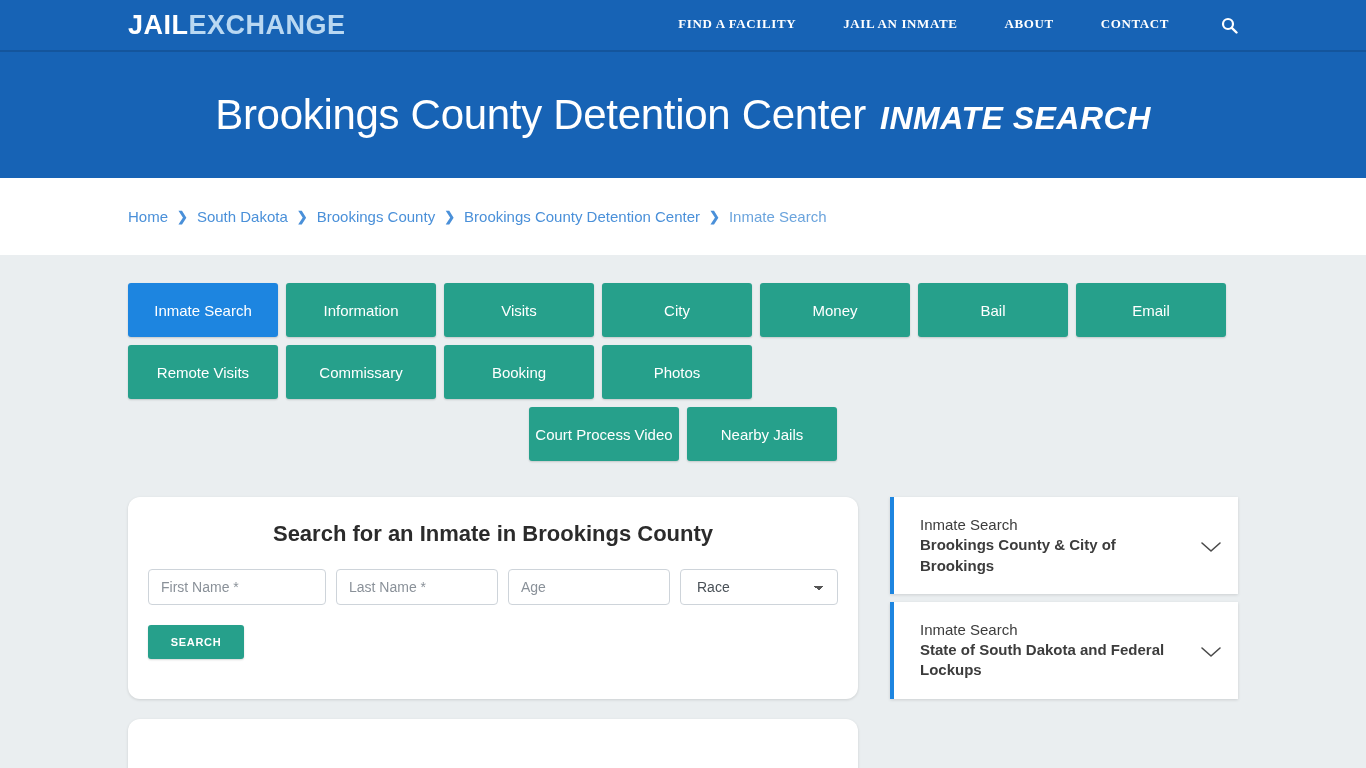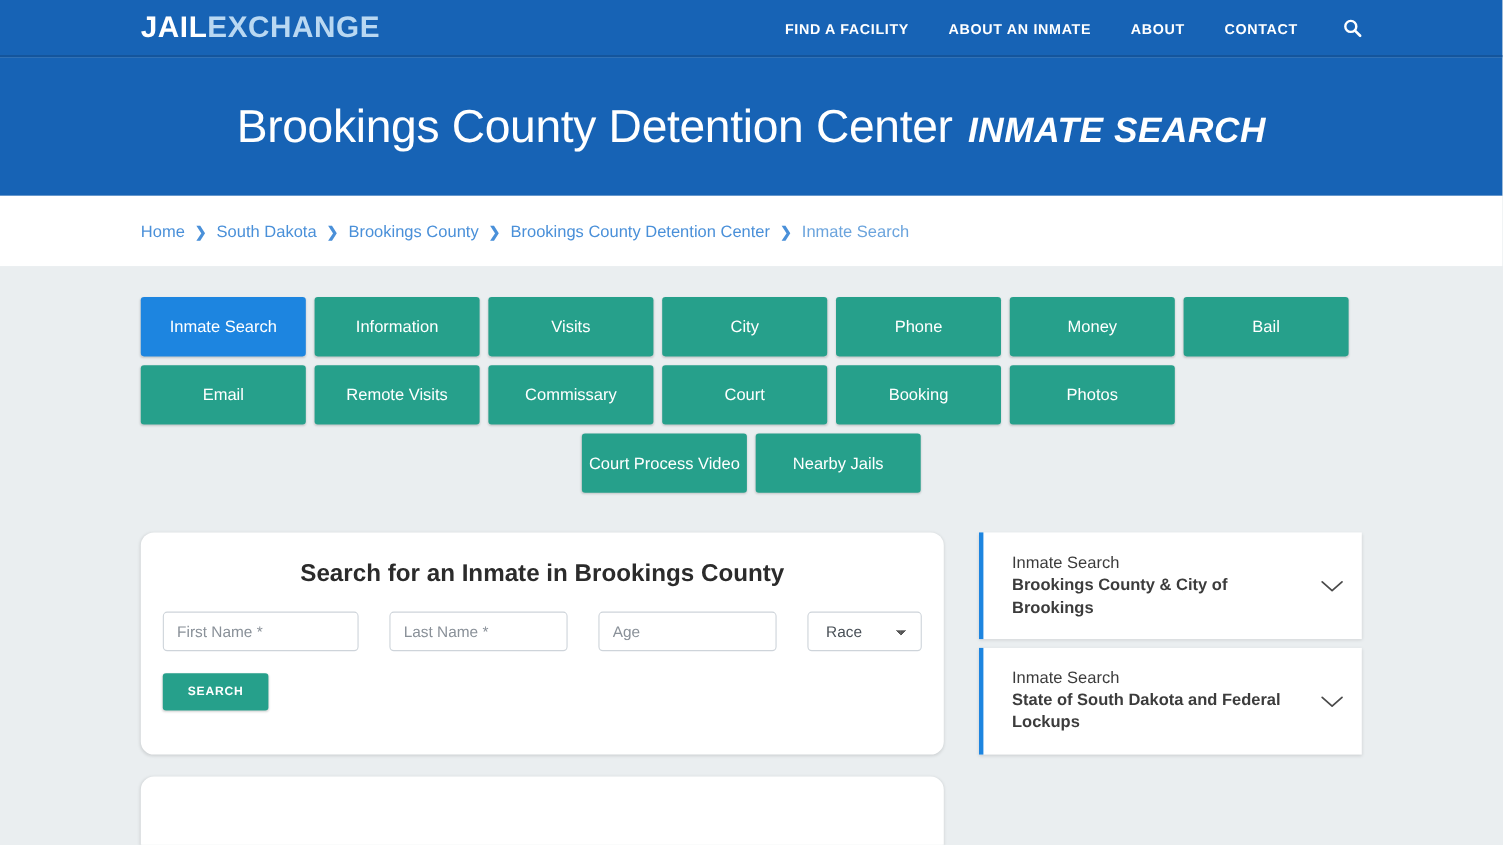--- a/index.html
+++ b/index.html
@@ -29,22 +29,23 @@
     line-height: 1;
     user-select: none;
   }
   .logo .jail { color: #ffffff; }
   .logo .exchange { color: #b9d8f2; }
 
   .nav-links {
     margin-left: auto;
     margin-right: 128px;
     display: flex;
-    align-items: flex-end;
-    gap: 36px;
+    align-items: flex-start;
+    gap: 47px;
+    font-family: Liberation Serif, serif;
   }
   .nav-link {
     color: #ffffff;
     font-size: 13px;
     font-weight: bold;
     letter-spacing: 0.6px;
     text-decoration: none;
     white-space: nowrap;
     cursor: pointer;
   }
@@ -82,21 +83,21 @@
     color: #ffffff;
     font-size: 32px;
     font-weight: bold;
     font-style: italic;
     letter-spacing: 0.5px;
   }
 
   
   .breadcrumb-wrap {
     background: #ffffff;
-    height: 64px;
+    height: 77px;
     display: flex;
     align-items: center;
   }
   .breadcrumb {
     margin-left: 128px;
     display: flex;
     align-items: center;
     gap: 9px;
     font-size: 15px;
   }
@@ -174,21 +175,21 @@
   .search-card { padding: 24px 20px 40px 20px; }
   .search-title {
     text-align: center;
     font-size: 22px;
     font-weight: bold;
     color: #2b2b2b;
     margin-bottom: 22px;
   }
   .form-row {
     display: flex;
-    gap: 28px;
+    gap: 10px;
   }
   .field {
     height: 36px;
     border: 1px solid #ced4da;
     border-radius: 4px;
     font-family: "Liberation Sans", sans-serif;
     font-size: 14px;
     color: #495057;
     padding: 0 12px;
     background: #ffffff;
@@ -262,21 +263,21 @@
 </style>
 </head>
 <body>
 
 <div class="navbar">
   <div class="logo">
     <span class="jail">JAIL</span><span class="exchange">EXCHANGE</span>
   </div>
   <div class="nav-links">
     <a class="nav-link">FIND A FACILITY</a>
-    <a class="nav-link">ABOUT AN INMATE</a>
+    <a class="nav-link">JAIL AN INMATE</a>
     <a class="nav-link">ABOUT</a>
     <a class="nav-link">CONTACT</a>
     <span class="nav-search-icon">
       <svg width="17" height="17" viewBox="0 0 17 17" fill="none" xmlns="http://www.w3.org/2000/svg">
         <circle cx="7" cy="7" r="5" stroke="#ffffff" stroke-width="2.2"></circle>
         <line x1="10.8" y1="10.8" x2="15.5" y2="15.5" stroke="#ffffff" stroke-width="2.4" stroke-linecap="round"></line>
       </svg>
     </span>
   </div>
 </div>
@@ -303,28 +304,26 @@
 </div>
 
 <div class="page">
   <div class="container">
 
     <div class="tabs">
       <button class="tab active">Inmate Search</button>
       <button class="tab">Information</button>
       <button class="tab">Visits</button>
       <button class="tab">City</button>
-      <button class="tab">Phone</button>
       <button class="tab">Money</button>
       <button class="tab">Bail</button>
 
       <button class="tab">Email</button>
       <button class="tab">Remote Visits</button>
       <button class="tab">Commissary</button>
-      <button class="tab">Court</button>
       <button class="tab">Booking</button>
       <button class="tab">Photos</button>
     </div>
     <div class="tabs-row3">
       <button class="tab">Court Process Video</button>
       <button class="tab">Nearby Jails</button>
     </div>
 
     <div class="main">
 

